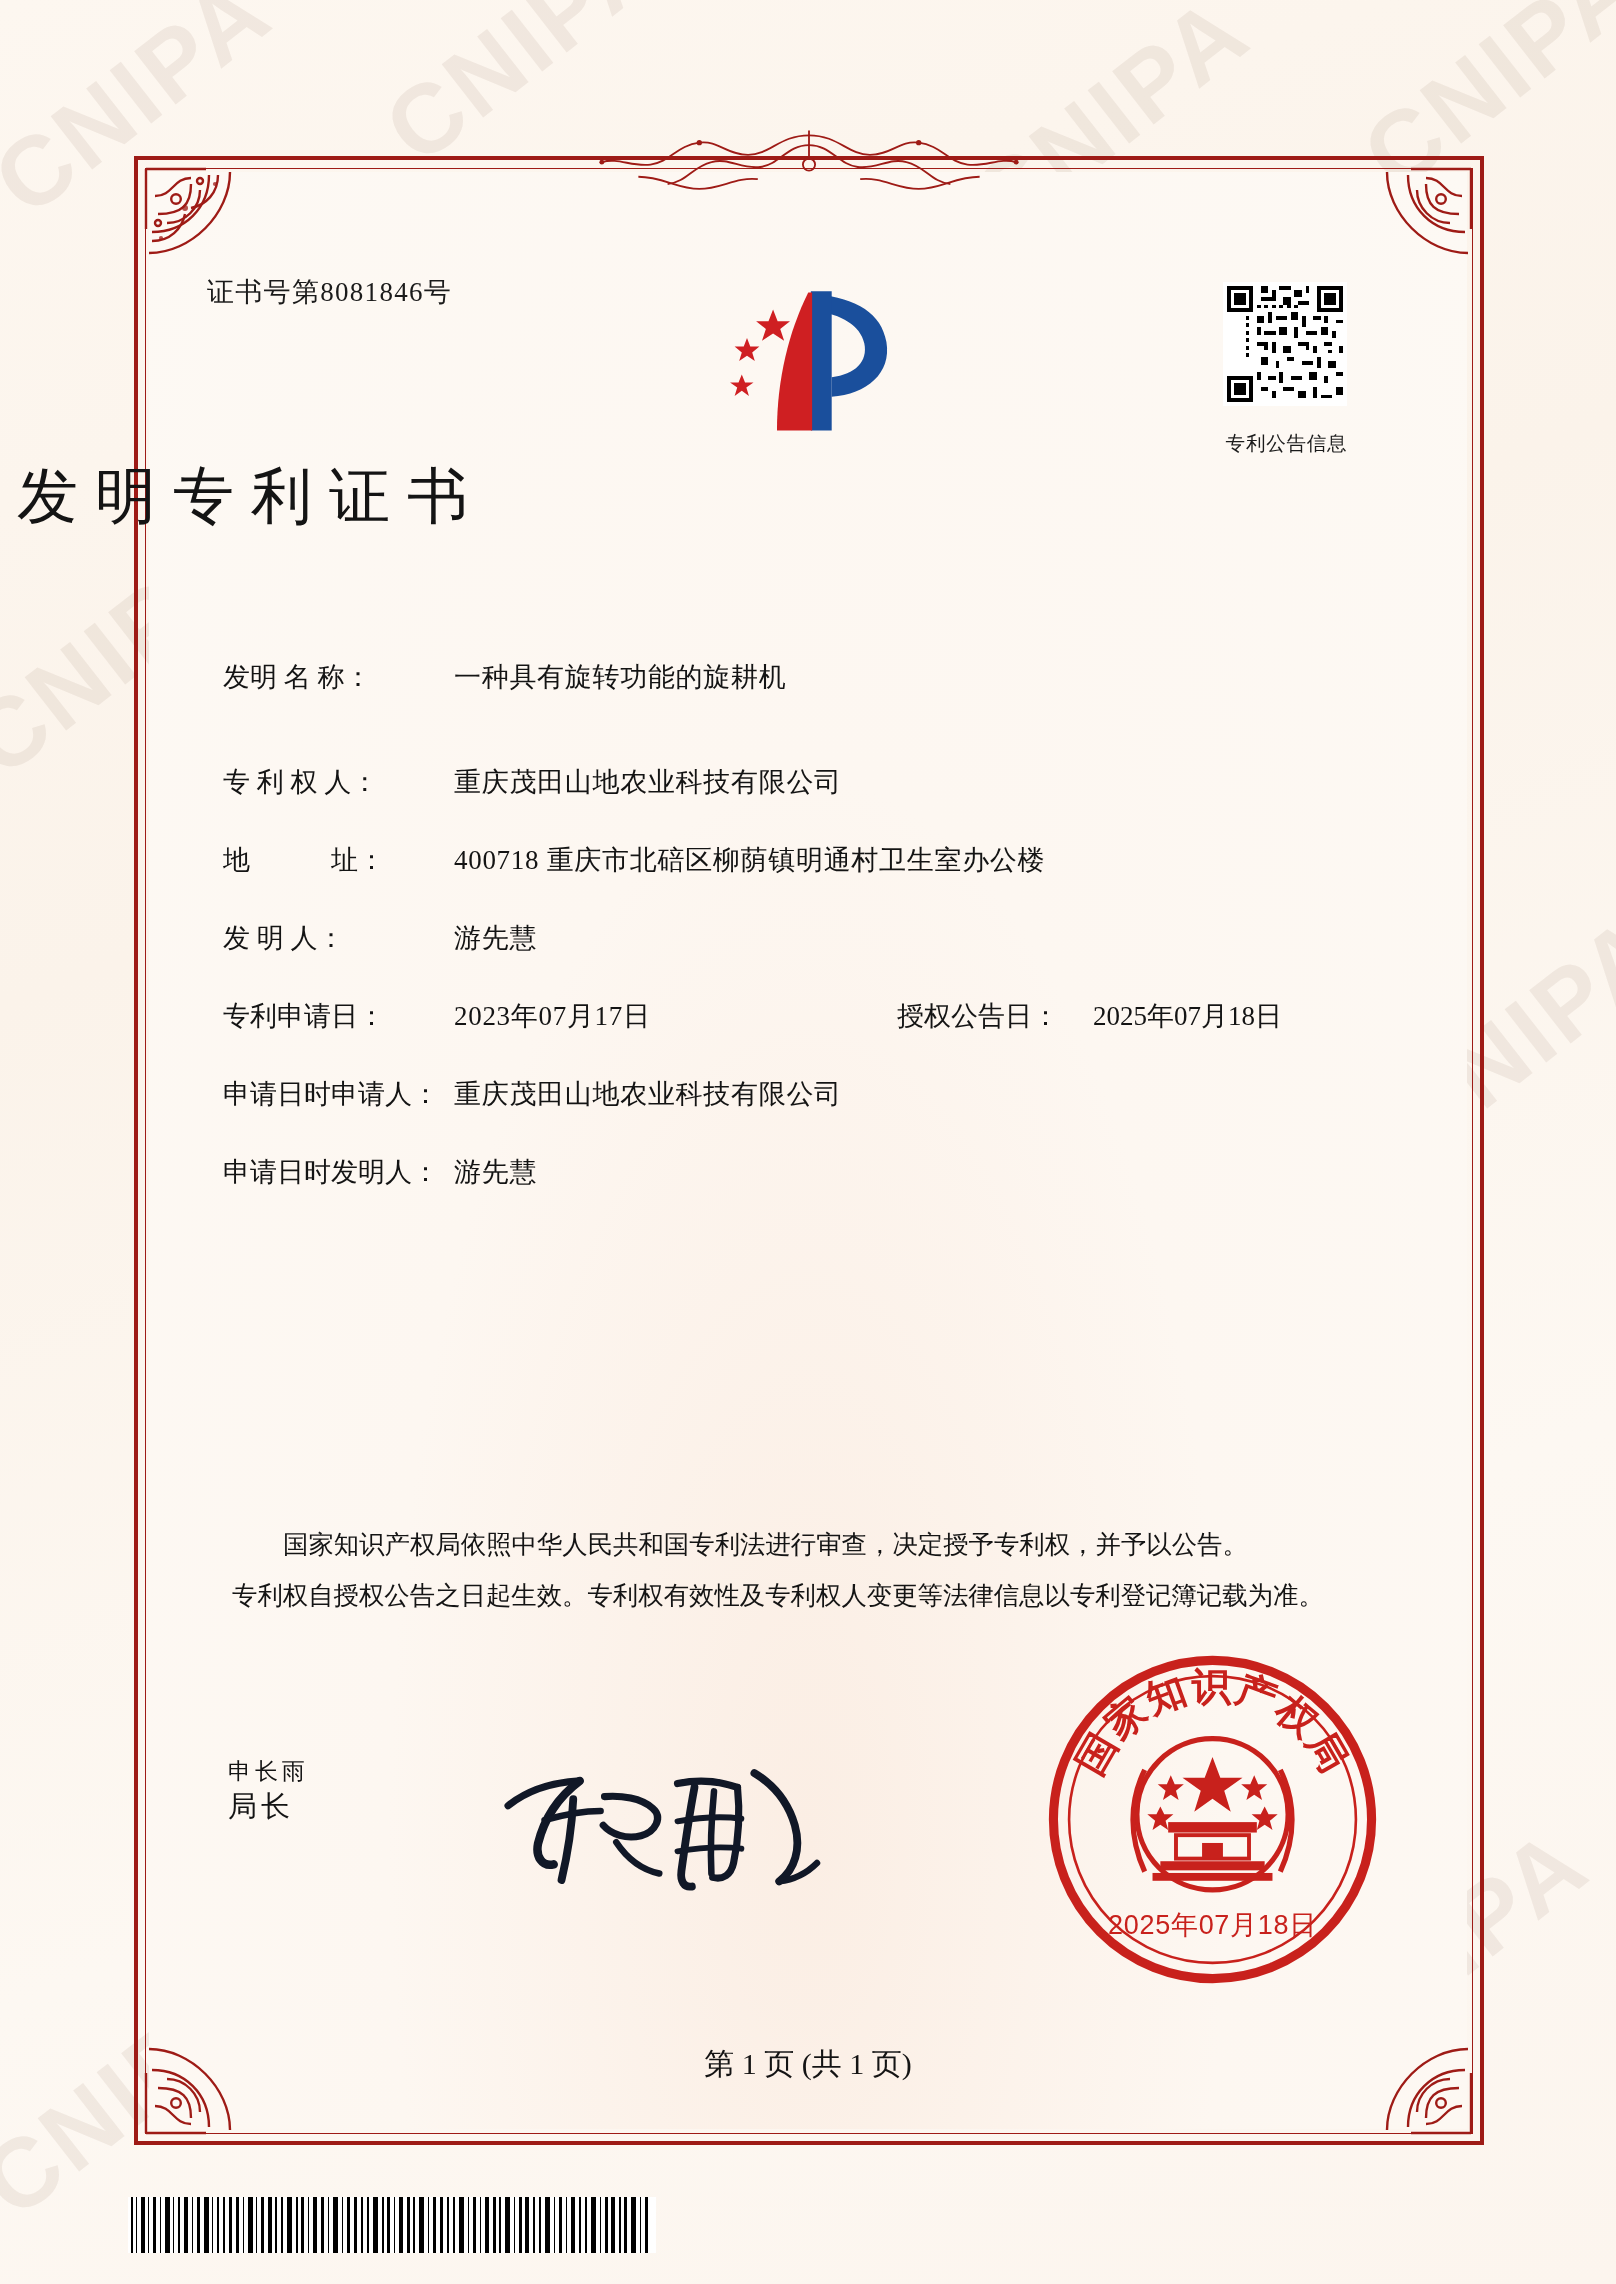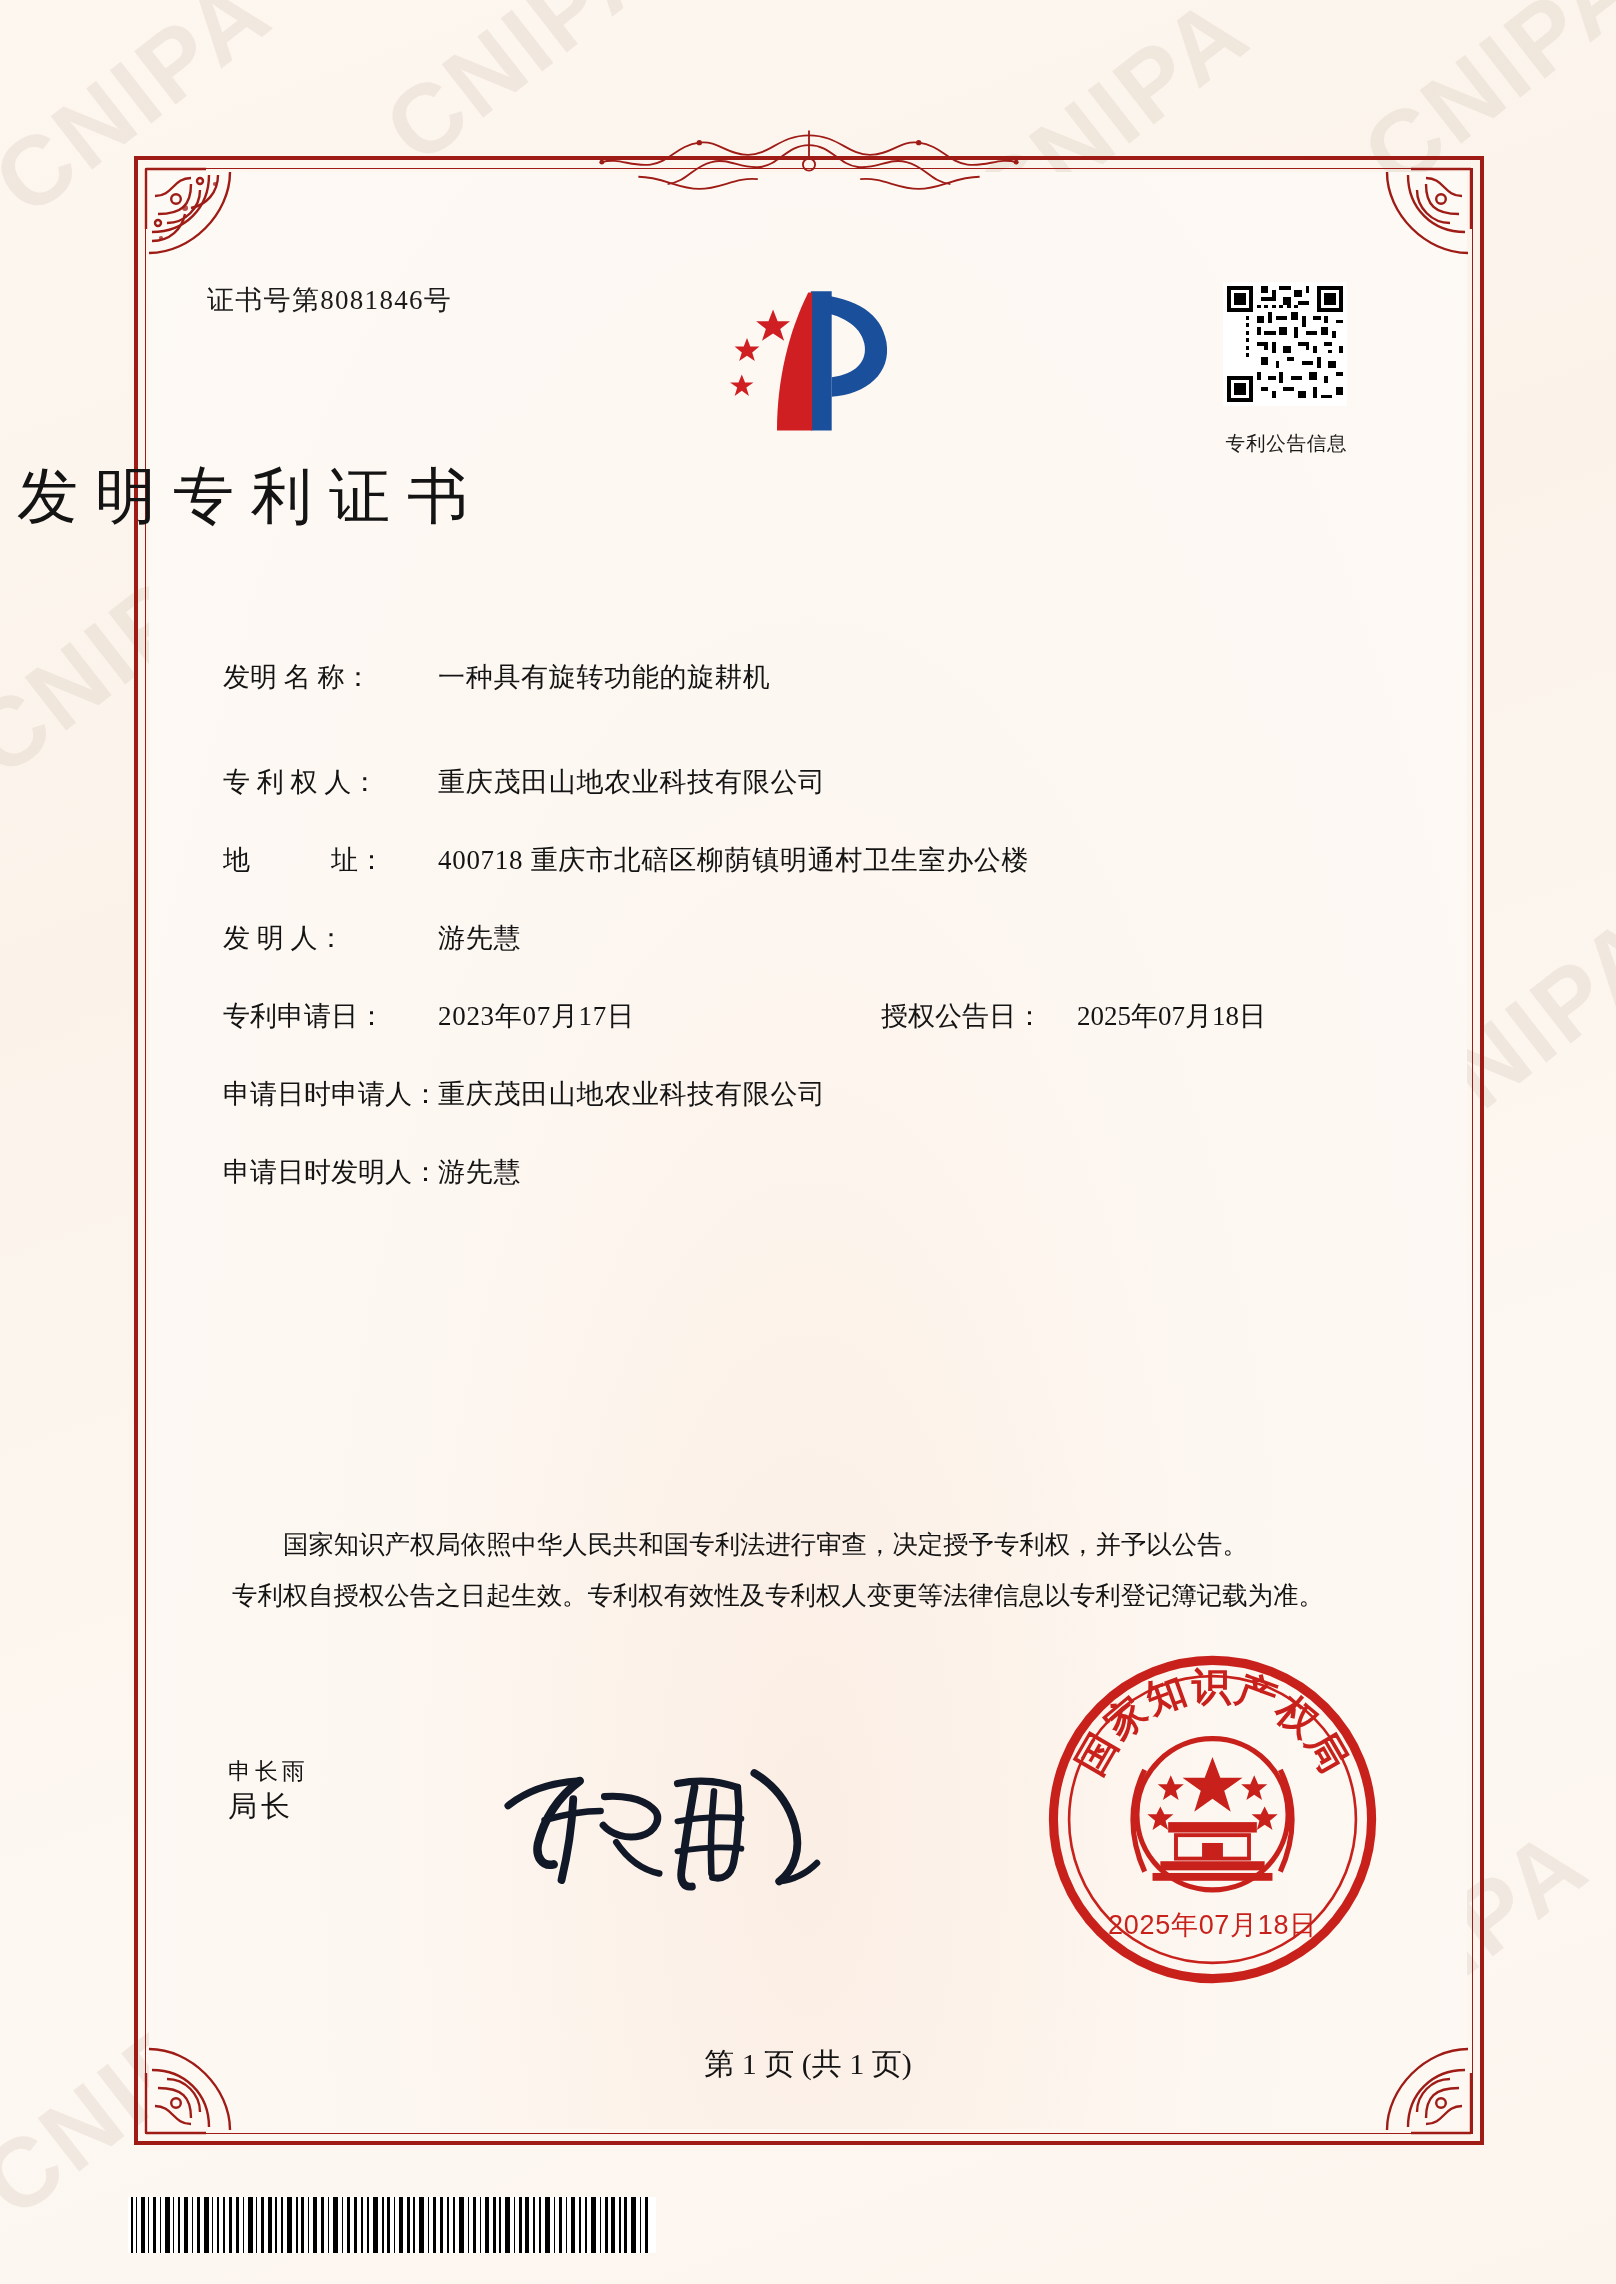--- a/index.html
+++ b/index.html
@@ -88,21 +88,21 @@
     top: 128px;
     width: 496px;
     height: 78px;
   }
   .top-crest svg { width: 100%; height: 100%; display: block; }
 
   
   .cert-no {
     position: absolute;
     left: 207px;
-    top: 282px;
+    top: 274px;
     font-size: 27px;
     color: #1b1b1b;
     letter-spacing: 1.3px;
   }
 
   .logo {
     position: absolute;
     left: 704px;
     top: 282px;
     width: 215px;
@@ -162,20 +162,21 @@
     width: 215px;
     flex: 0 0 215px;
     letter-spacing: 0px;
     white-space: nowrap;
   }
   .lab-sp-4 { letter-spacing: 14.3px; }
   .lab-sp-3 { letter-spacing: 30px; }
   .row .value {
     flex: 1;
     letter-spacing: 0.7px;
+    margin-left: 16px;
   }
   .row.two-col .value { flex: 0 0 443px; }
   .row.two-col .label2 {
     flex: 0 0 196px;
     white-space: nowrap;
   }
   .row.two-col .value2 { flex: 1; }
 
   .gap-big { height: 27px; }
 

